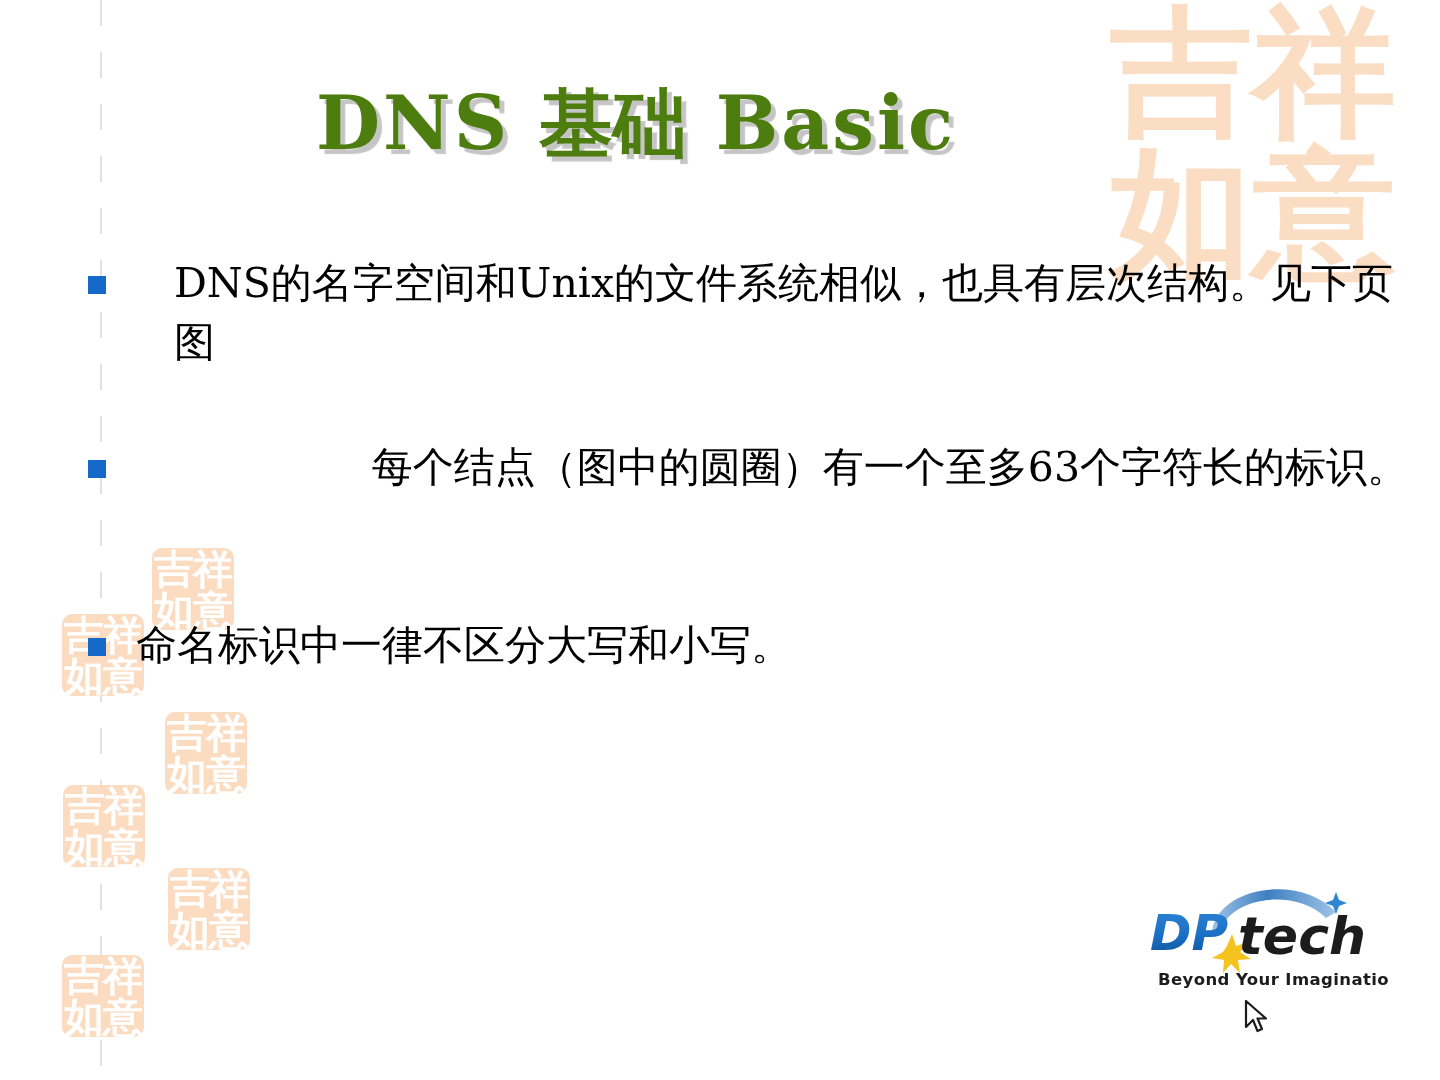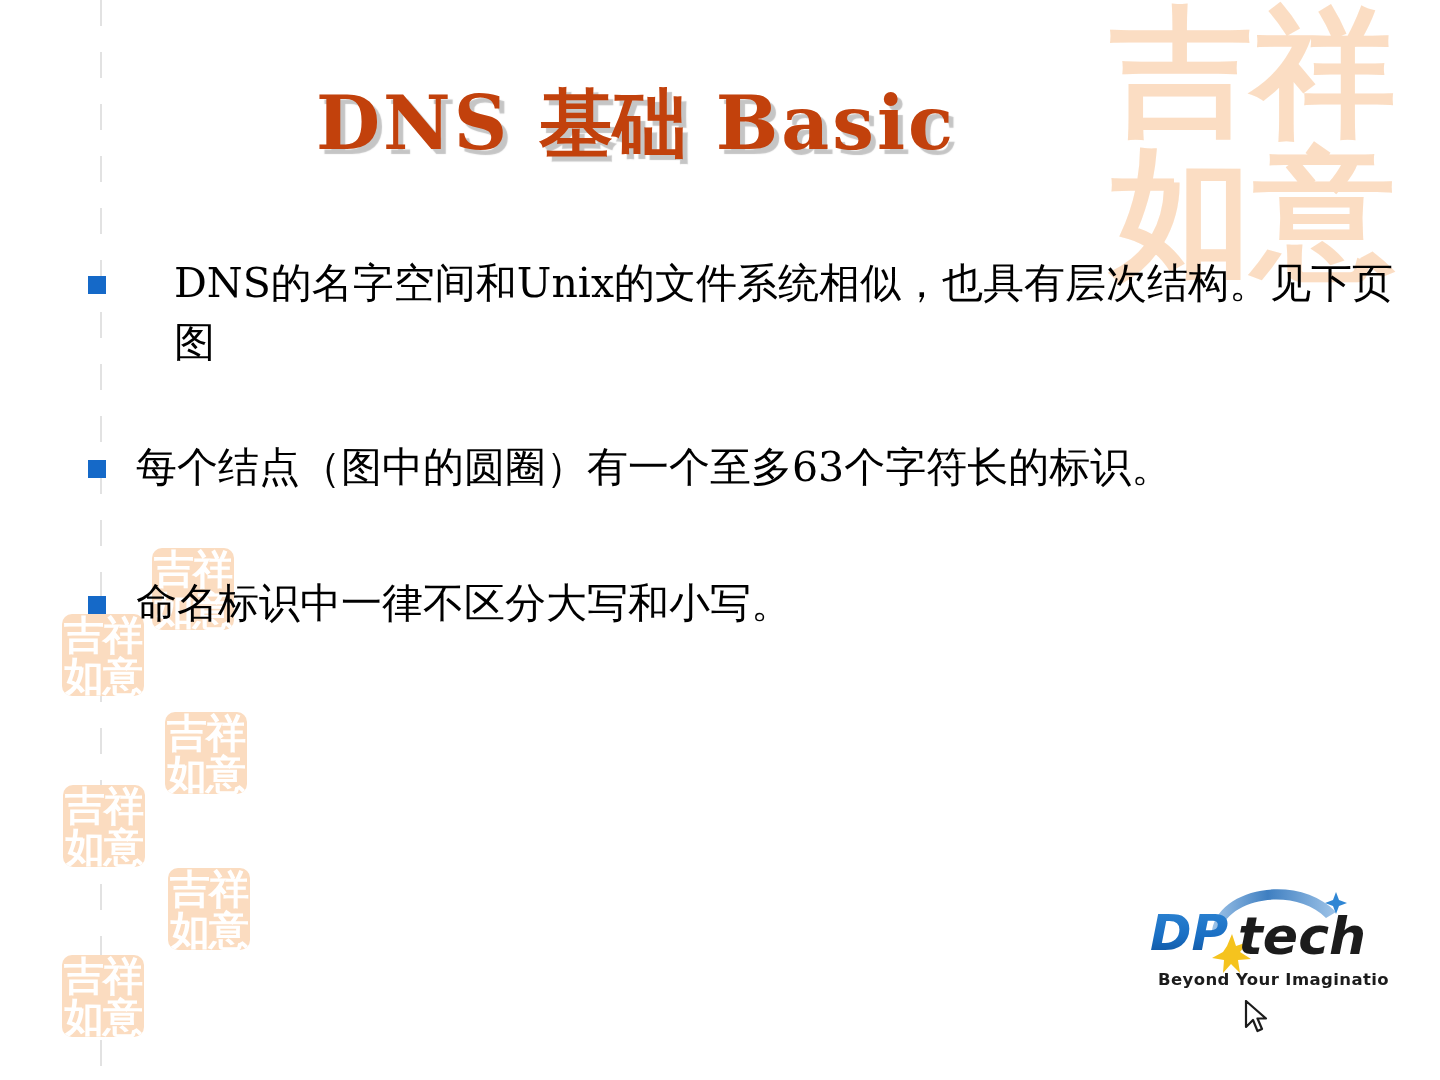--- a/index.html
+++ b/index.html
@@ -91,21 +91,21 @@
   .title {
     position: absolute;
     left: 0;
     top: 78px;
     width: 1272px;
     text-align: center;
     font-family: "DejaVu Serif", "Liberation Serif", serif;
     font-weight: bold;
     font-size: 74px;
     line-height: 90px;
-    color: #c2410c;
+    color: #4d7c0f;
     letter-spacing: 3px;
     text-shadow: 5px 5px 1px rgba(150,150,150,0.55);
     white-space: nowrap;
   }
   .title .cjk {
     font-family: "DejaVu Sans", "Liberation Sans", sans-serif;
     letter-spacing: 0px;
   }
 
   
@@ -196,21 +196,21 @@
 
   <div class="title"><span>DNS</span> <span class="cjk">基础</span> <span>Basic</span></div>
 
   <div class="content">
 
     <div class="bullet-row" style="margin-bottom:66px;gap:38px;">
       <span class="bullet-marker"></span>
       <span class="bullet-text">DNS的名字空间和Unix的文件系统相似，也具有层次结构。见下页图</span>
     </div>
 
-    <div class="bullet-row" style="margin-bottom:77px;">
+    <div class="bullet-row" style="margin-bottom:119px;text-align:right;">
       <span class="bullet-marker"></span>
       <span class="bullet-text">每个结点（图中的圆圈）有一个至多63个字符长的标识。</span>
     </div>
 
 
     <div class="bullet-row">
       <span class="bullet-marker"></span>
       <span class="bullet-text">命名标识中一律不区分大写和小写。</span>
     </div>
 

